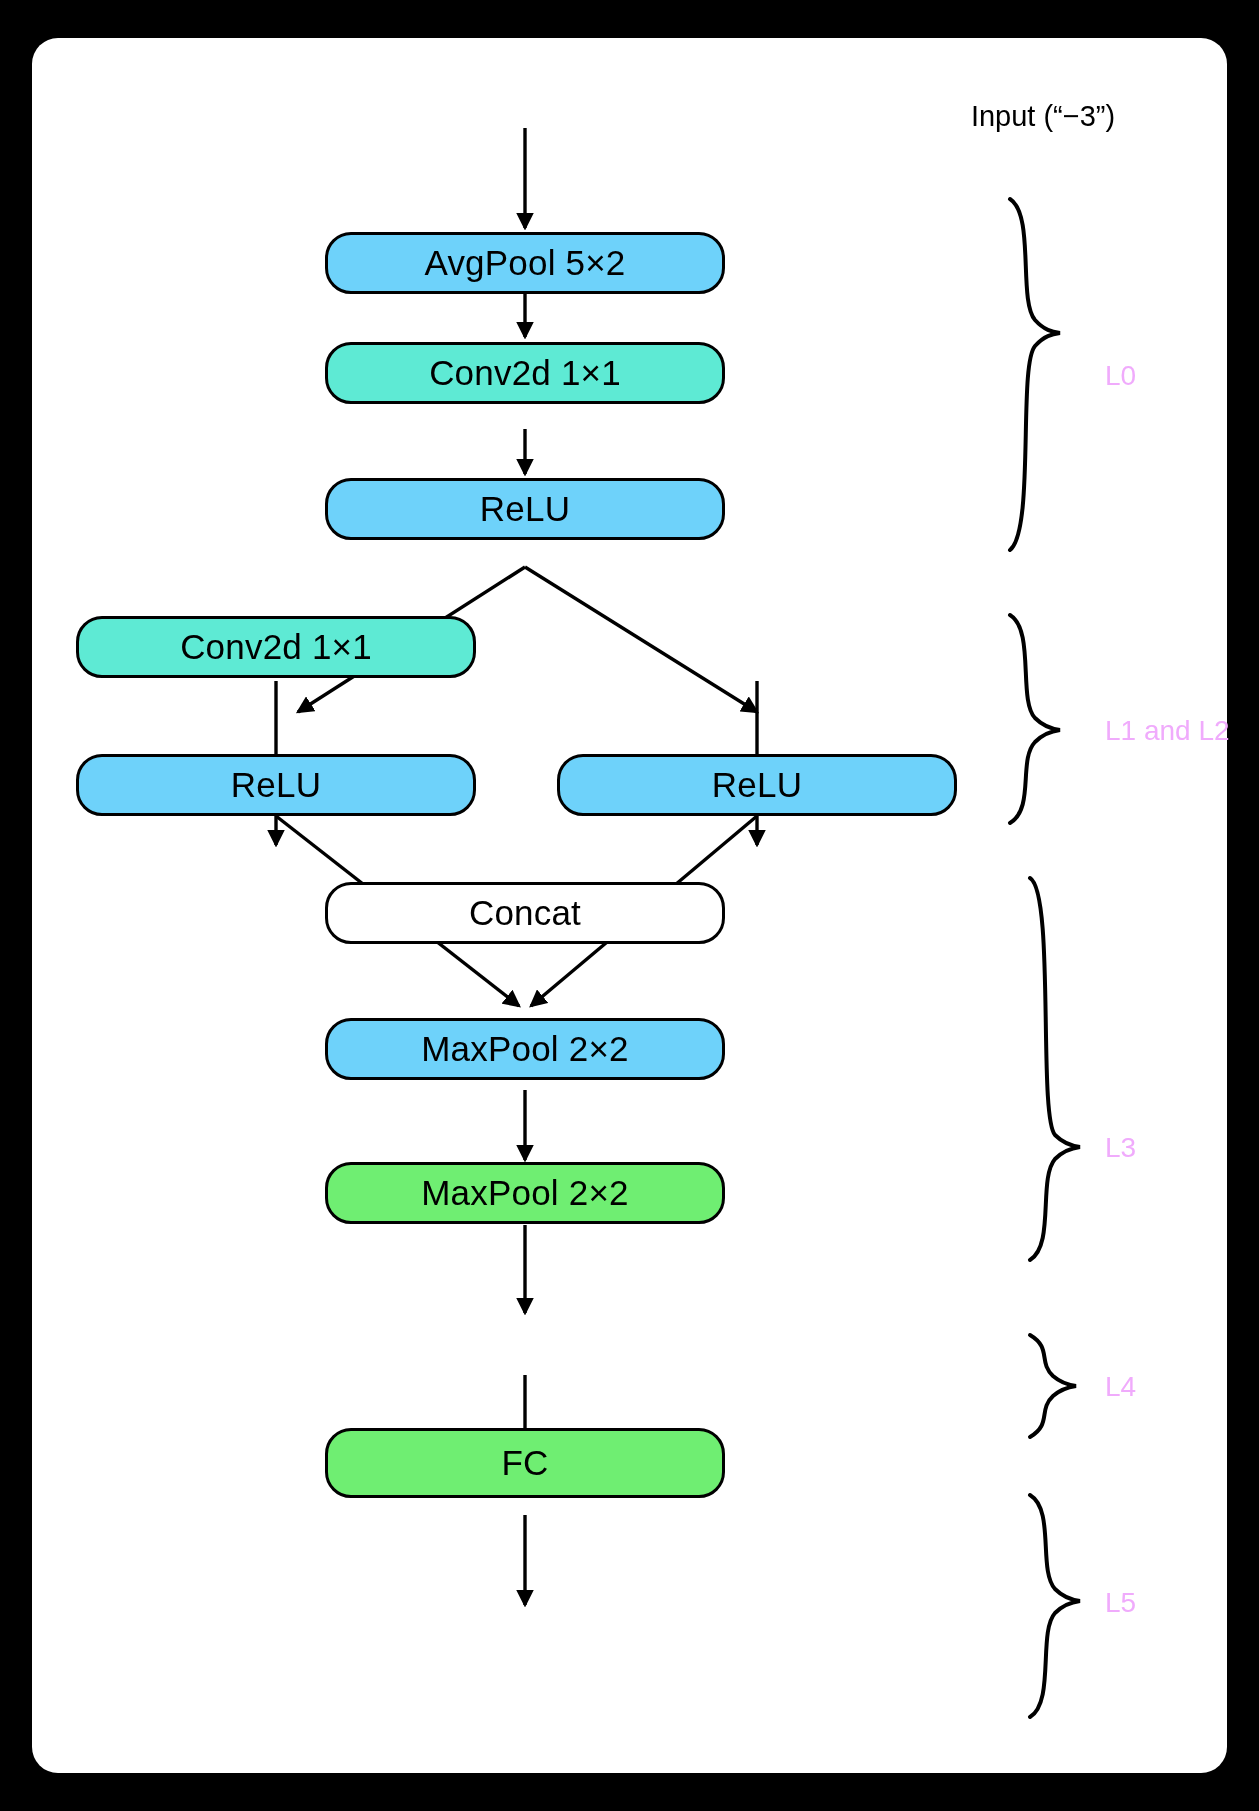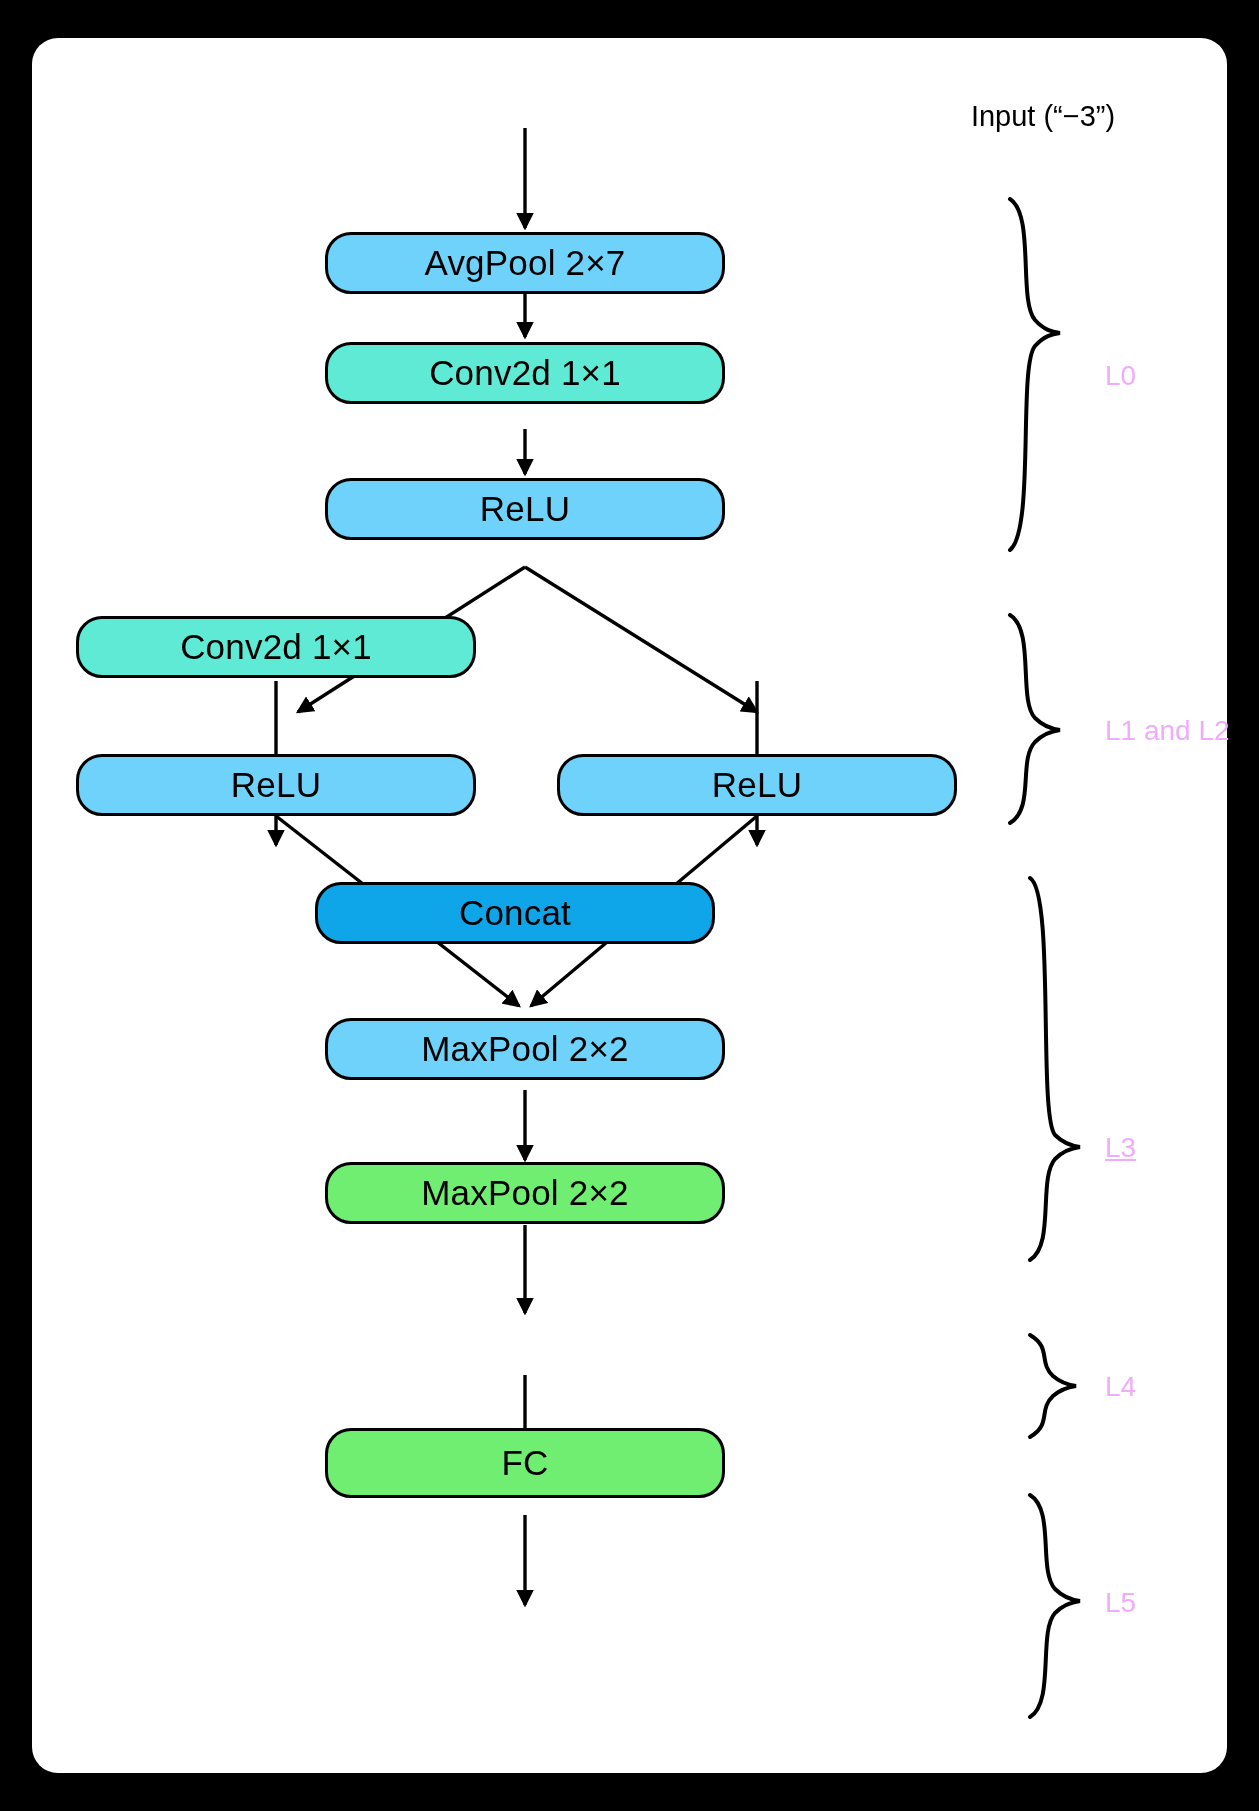--- a/index.html
+++ b/index.html
@@ -116,21 +116,21 @@
     <path d="M 1030 1335 C 1052 1348 1038 1362 1053 1376 C 1061 1383 1069 1385 1076 1386
              C 1069 1387 1061 1389 1053 1396 C 1038 1410 1052 1424 1030 1437" stroke="#000000" stroke-width="4" fill="none" stroke-linecap="round"></path>
 
     <path d="M 1030 1495 C 1055 1510 1038 1570 1055 1589 C 1064 1598 1072 1600 1080 1601
              C 1072 1602 1064 1604 1055 1613 C 1038 1632 1055 1702 1030 1717" stroke="#000000" stroke-width="4" fill="none" stroke-linecap="round"></path>
   </svg>
 
   <div class="top-label" style="left:1043px; top:100px; transform:translateX(-50%);">Input (“−3”)</div>
 
   <div class="node blue" style="left: 325px; top: 232px; width: 400px; height: 62px; background: rgb(110, 210, 250);">
-    <span>AvgPool 2×7</span>
+    <span>AvgPool 5×2</span>
   </div>
 
   <div class="node blue" style="left:325px; top:342px; width:400px; height:62px;">
     <span>Conv2d 1×1</span>
   </div>
 
   <div class="node blue" style="left: 325px; top: 478px; width: 400px; height: 62px; background: rgb(110, 210, 250);">
     <span>ReLU</span>
   </div>
 
@@ -140,39 +140,39 @@
 
 
   <div class="node blue" style="left: 76px; top: 754px; width: 400px; height: 62px; background: rgb(110, 210, 250);">
     <span>ReLU</span>
   </div>
 
   <div class="node blue" style="left: 557px; top: 754px; width: 400px; height: 62px; background: rgb(110, 210, 250);">
     <span>ReLU</span>
   </div>
 
-  <div class="node blue" style="left: 315px; top: 882px; width: 400px; height: 62px; background: #0ea5e9;">
+  <div class="node blue" style="left: 325px; top: 882px; width: 400px; height: 62px; background: #ffffff;">
     <span>Concat</span>
   </div>
 
   <div class="node blue" style="left: 325px; top: 1018px; width: 400px; height: 62px; background: rgb(110, 210, 250);">
     <span>MaxPool 2×2</span>
   </div>
 
   <div class="node green" style="left: 325px; top: 1162px; width: 400px; height: 62px; background: rgb(111, 238, 114);">
     <span>MaxPool 2×2</span>
   </div>
 
 
   <div class="node green" style="left: 325px; top: 1428px; width: 400px; height: 70px; background: rgb(111, 238, 114);">
     <span>FC</span>
   </div>
 
   <div class="side-label" style="left:1105px; top:360px;">L0</div>
 
   <div class="side-label" style="left:1105px; top:715px;">L1 and L2</div>
 
-  <div class="side-label" style="left:1105px; top:1132px;text-decoration:underline;">L3</div>
+  <div class="side-label" style="left:1105px; top:1132px;">L3</div>
 
   <div class="side-label" style="left:1105px; top:1371px;text-align:center;">L4</div>
 
   <div class="side-label" style="left:1105px; top:1587px;text-align:right;">L5</div>
 </div>
 
 </body></html>

